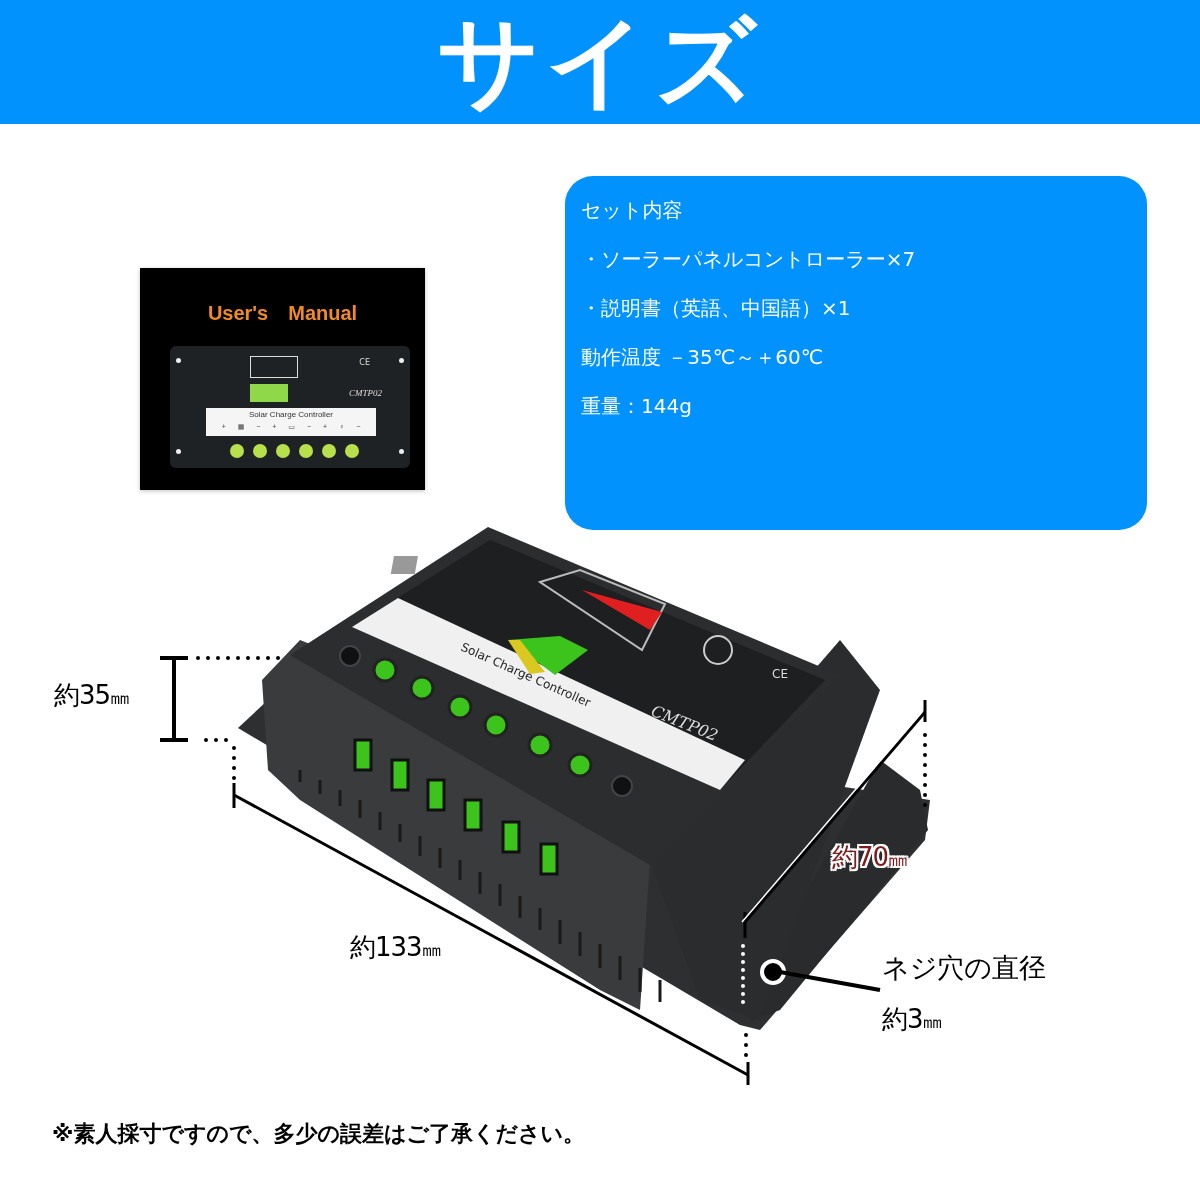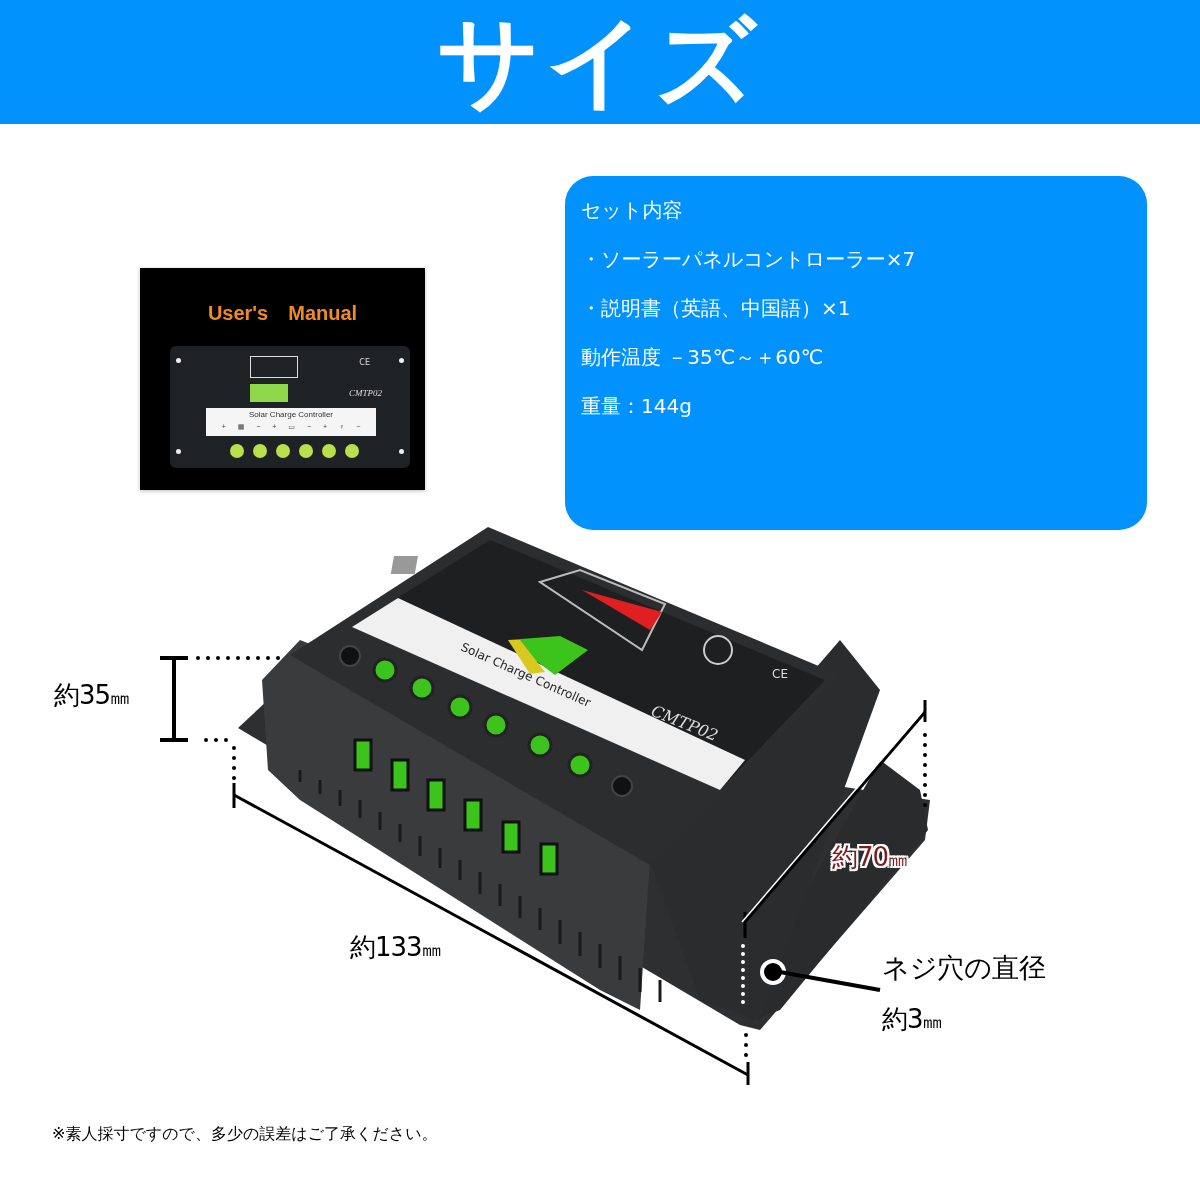--- a/index.html
+++ b/index.html
@@ -69,21 +69,21 @@
   .device { position: absolute; left: 0; top: 0; width: 1200px; height: 1200px; pointer-events: none; }
 
   .dim-label {
     position: absolute; font-size: 26px; font-weight: normal; white-space: nowrap;
     font-family: "DejaVu Sans", sans-serif; letter-spacing: -1px;
   }
   .dim-label .unit { font-size: 20px; }
   .dim-label.outlined { color: #7f1d1d; text-shadow: 2px 0 #fff, -2px 0 #fff, 0 2px #fff, 0 -2px #fff, 2px 2px #fff, -2px -2px #fff, 2px -2px #fff, -2px 2px #fff; }
 
   .notes { position: absolute; left: 52px; top: 1112px; }
-  .note-line { font-size: 16px; font-weight: normal; line-height: 44px; white-space: nowrap; font-family: "DejaVu Sans", sans-serif; }
+  .note-line { font-size: 22px; font-weight: bold; line-height: 44px; white-space: nowrap; font-family: "DejaVu Sans", sans-serif; }
 </style>
 </head>
 <body>
 
 <div class="header-band">
   <div class="header-title">サイズ</div>
 </div>
 
 <div class="spec-box">
   <div class="spec-line">セット内容</div>

